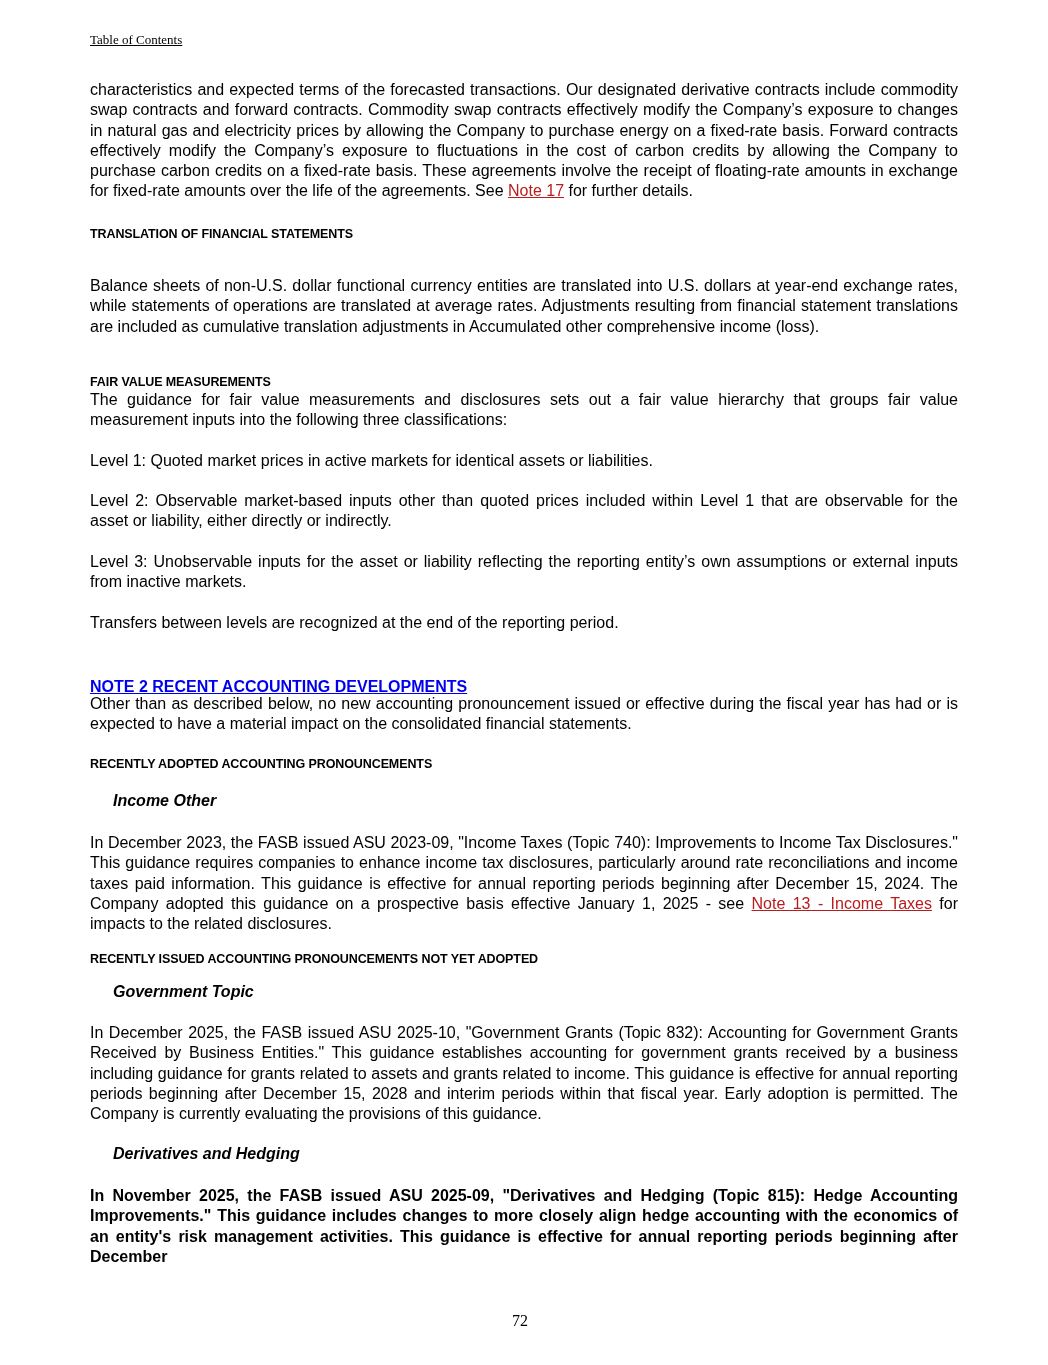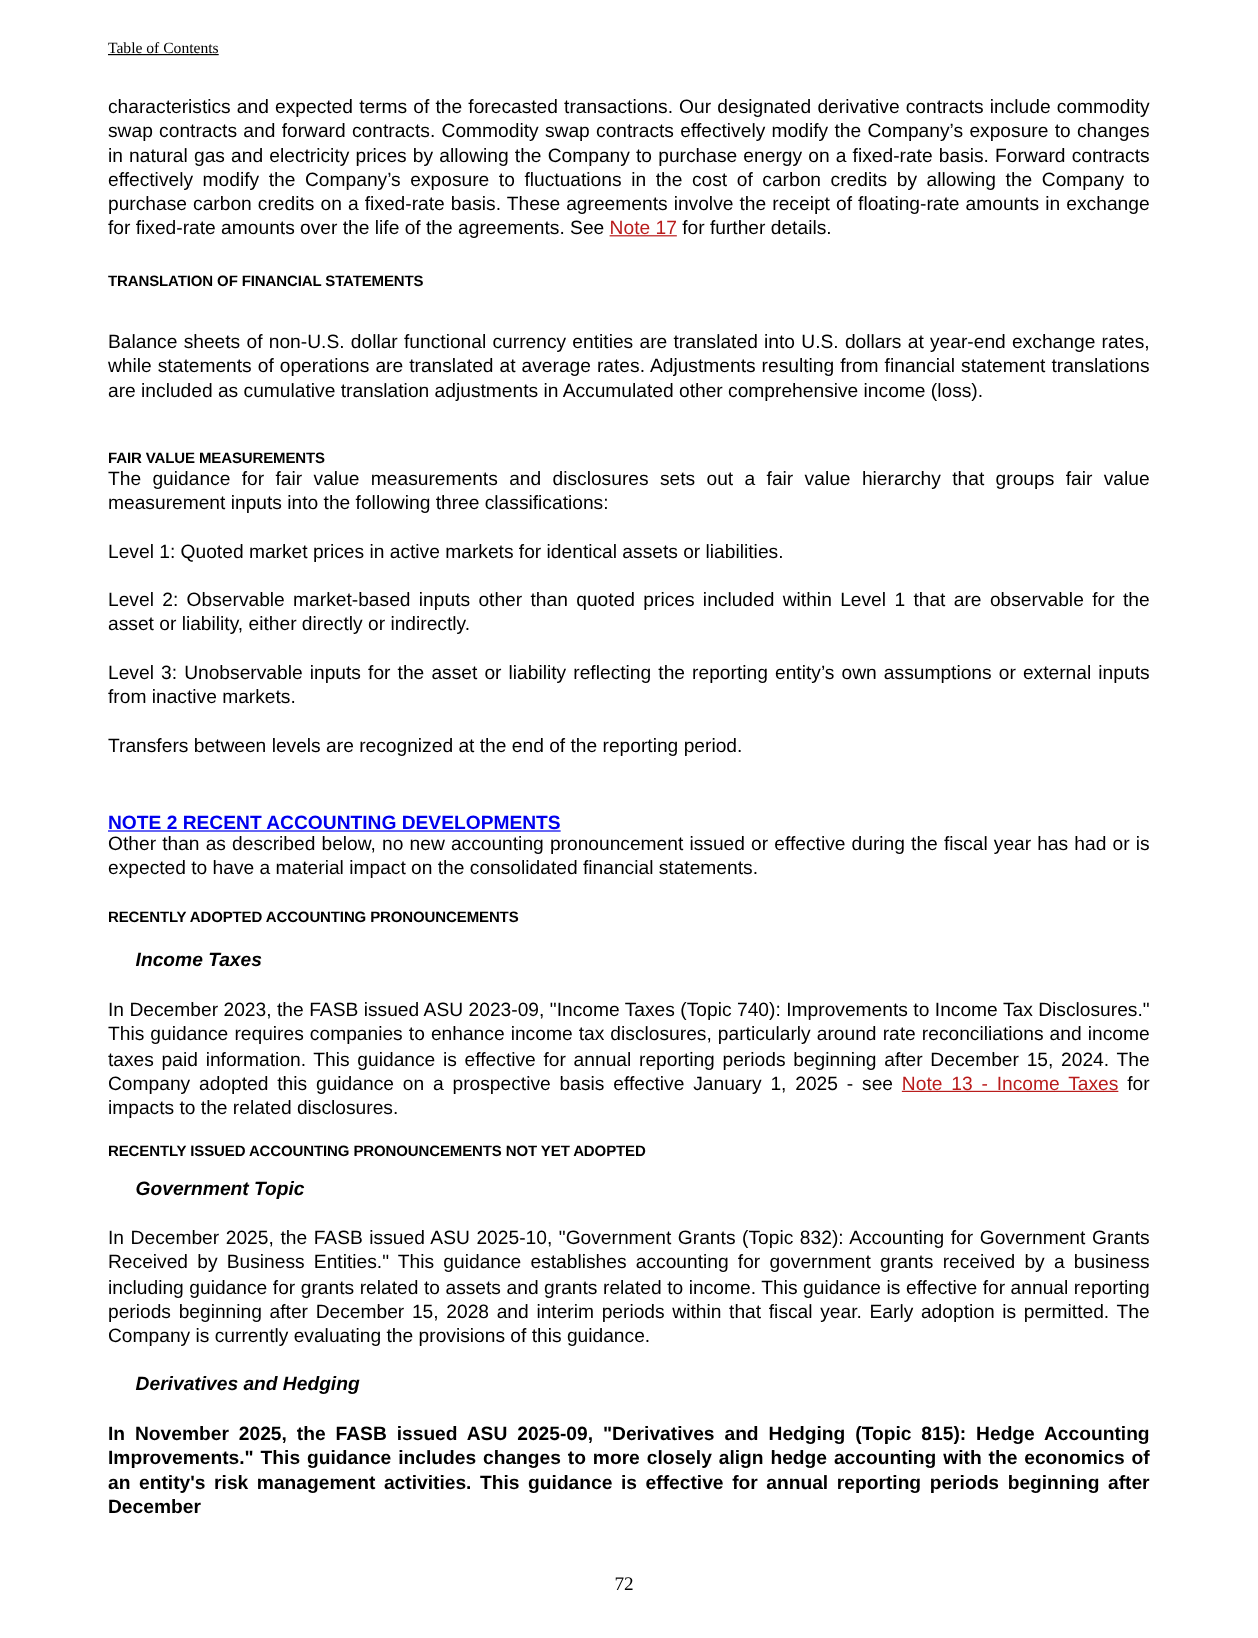--- a/index.html
+++ b/index.html
@@ -29,21 +29,21 @@
   <p class="p" style="top:390px;">The guidance for fair value measurements and disclosures sets out a fair value hierarchy that groups fair value measurement inputs into the following three classifications:</p>
   <p class="p" style="top:451px;">Level 1: Quoted market prices in active markets for identical assets or liabilities.</p>
   <p class="p" style="top:491px;">Level 2: Observable market-based inputs other than quoted prices included within Level 1 that are observable for the asset or liability, either directly or indirectly.</p>
   <p class="p" style="top:552px;">Level 3: Unobservable inputs for the asset or liability reflecting the reporting entity’s own assumptions or external inputs from inactive markets.</p>
   <p class="p" style="top:613px;">Transfers between levels are recognized at the end of the reporting period.</p>
 
   <p class="note" style="top:654px;margin-top:24px;">NOTE 2 RECENT ACCOUNTING DEVELOPMENTS</p>
   <p class="p" style="top:694px;">Other than as described below, no new accounting pronouncement issued or effective during the fiscal year has had or is expected to have a material impact on the consolidated financial statements.</p>
 
   <p class="h" style="top:757px;">RECENTLY ADOPTED ACCOUNTING PRONOUNCEMENTS</p>
-  <p class="sub" style="top:792px;">Income Taxes</p>
+  <p class="sub" style="top:792px;">Income Other</p>
   <p class="p" style="top:833px;"><span>In December 2023, the FASB issued ASU 2023-09, "Income Taxes (Topic 740): Improvements to Income Tax Disclosures." This guidance requires companies to enhance income tax disclosures, particularly around rate reconciliations and income taxes paid information. This guidance is effective for annual reporting periods beginning after December 15, 2024. The Company adopted this guidance on a prospective basis effective January 1, 2025 - see </span><a class="lnk">Note 13 - Income Taxes</a><span> for impacts to the related disclosures.</span></p>
 
   <p class="h" style="top:952px;">RECENTLY ISSUED ACCOUNTING PRONOUNCEMENTS NOT YET ADOPTED</p>
   <p class="sub" style="top:983px;">Government Topic</p>
   <p class="p" style="top:1023px;">In December 2025, the FASB issued ASU 2025-10, "Government Grants (Topic 832): Accounting for Government Grants Received by Business Entities." This guidance establishes accounting for government grants received by a business including guidance for grants related to assets and grants related to income. This guidance is effective for annual reporting periods beginning after December 15, 2028 and interim periods within that fiscal year. Early adoption is permitted. The Company is currently evaluating the provisions of this guidance.</p>
 
   <p class="sub" style="top:1145px;">Derivatives and Hedging</p>
   <p class="p" style="top:1186px;font-weight:bold;">In November 2025, the FASB issued ASU 2025-09, "Derivatives and Hedging (Topic 815): Hedge Accounting Improvements." This guidance includes changes to more closely align hedge accounting with the economics of an entity's risk management activities. This guidance is effective for annual reporting periods beginning after December</p>
 </div>
 

